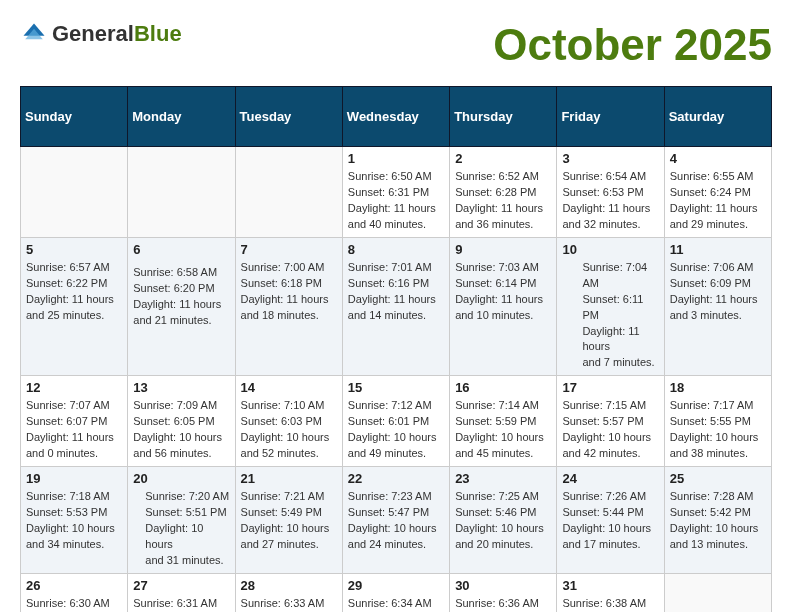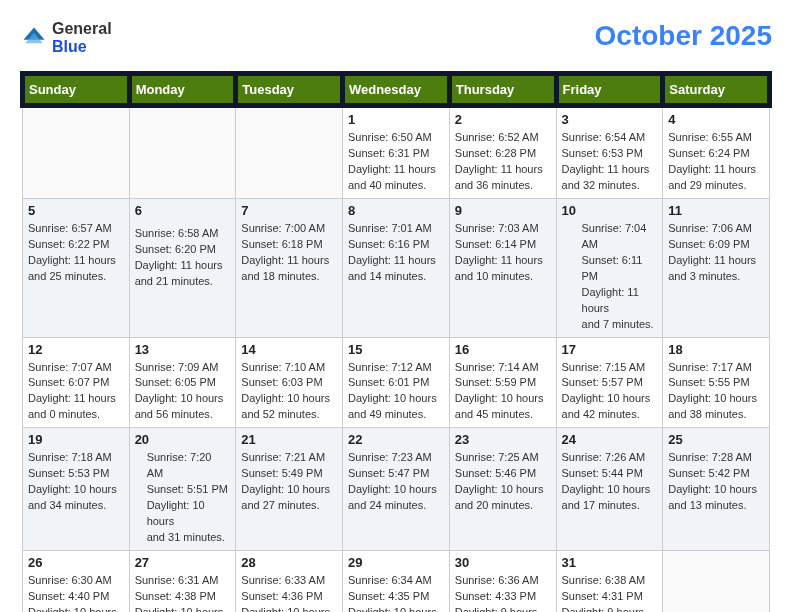--- a/index.html
+++ b/index.html
@@ -15,57 +15,57 @@
       align-items: flex-start;
       justify-content: space-between;
       margin-bottom: 16px;
     }
     .logo {
       display: flex;
       align-items: center;
     }
     .logo-text {
       display: flex;
-      flex-direction: column;
-      font-size: 16px;
+      flex-direction: row;
+      font-size: 22px;
       font-weight: bold;
       line-height: 1.1;
     }
     .logo-general { color: #333; }
-    .logo-blue { color: #1d4ed8; }
+    .logo-blue { color: #4d7c0f; }
     .logo-icon {
       width: 28px;
       height: 28px;
       margin-right: 4px;
     }
     .title-block {
       text-align: right;
     }
     .month-title {
-      font-size: 28px;
+      font-size: 44px;
       font-weight: bold;
-      color: #3b82f6;
+      color: #4d7c0f;
     }
     .location {
       font-size: 15px;
       color: #555;
     }
     .calendar {
       width: 100%;
       border-collapse: collapse;
       border: 1px solid #ccc;
     }
     .calendar th {
-      background: #4d7c0f;
+      background: #0c4a6e;
       color: #fff;
       font-size: 13px;
       font-weight: bold;
-      padding: 6px 4px;
+      padding: 22px 4px;
       text-align: left;
-      border: 5px solid #0f172a;
+      border: 1px solid #0f172a;
     }
     .calendar td {
       vertical-align: top;
       border: 1px solid #ccc;
       padding: 4px 5px;
       width: 107px;
       min-height: 80px;
       background: #fff;
       font-size: 11px;
       color: #333;

